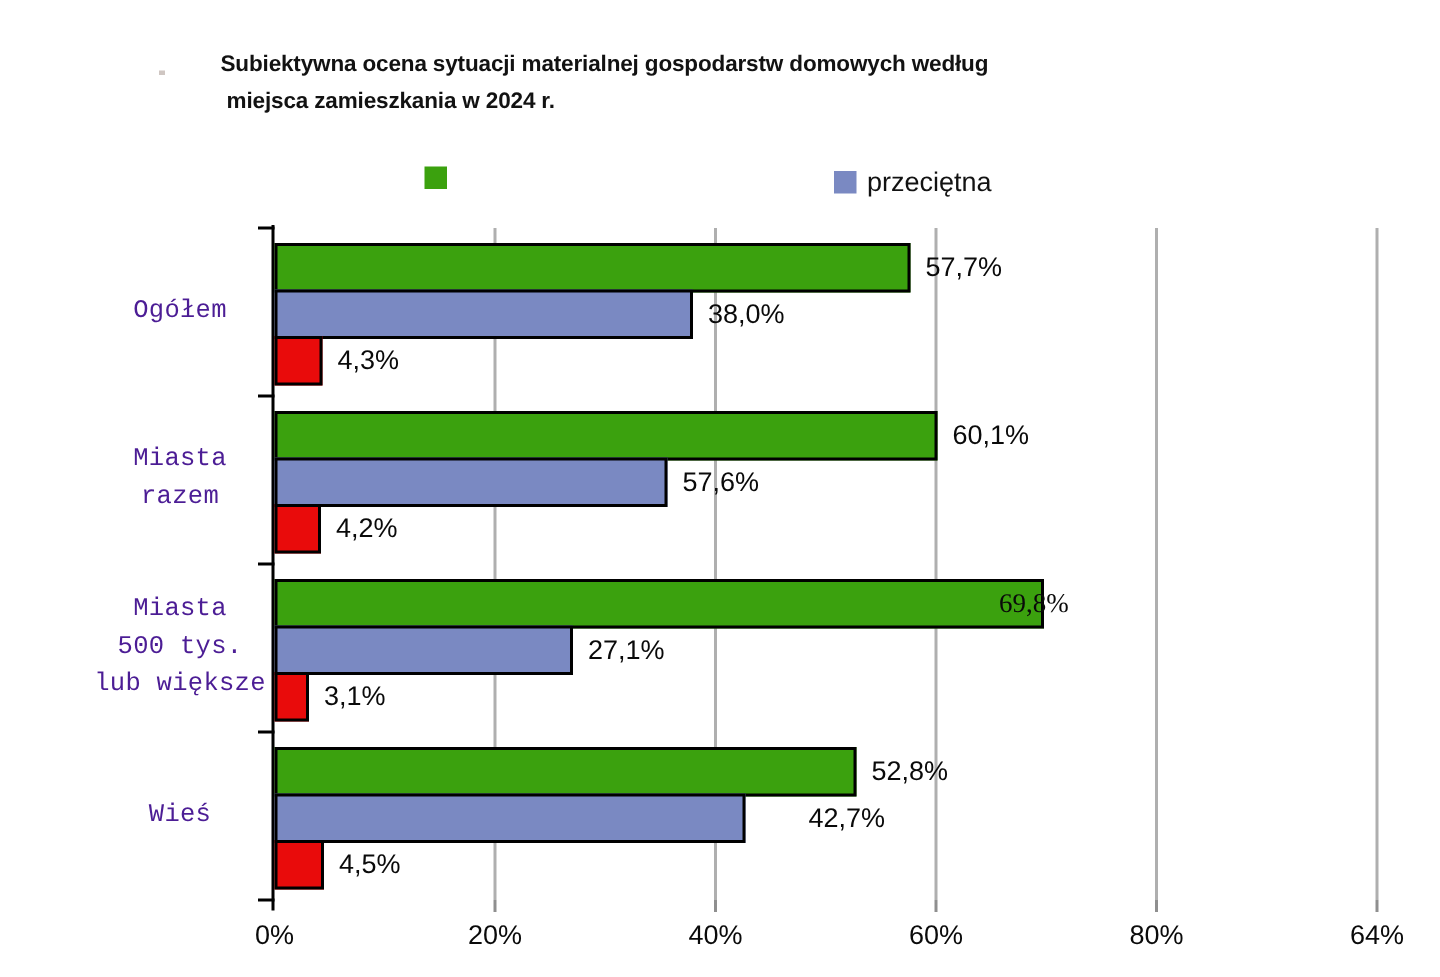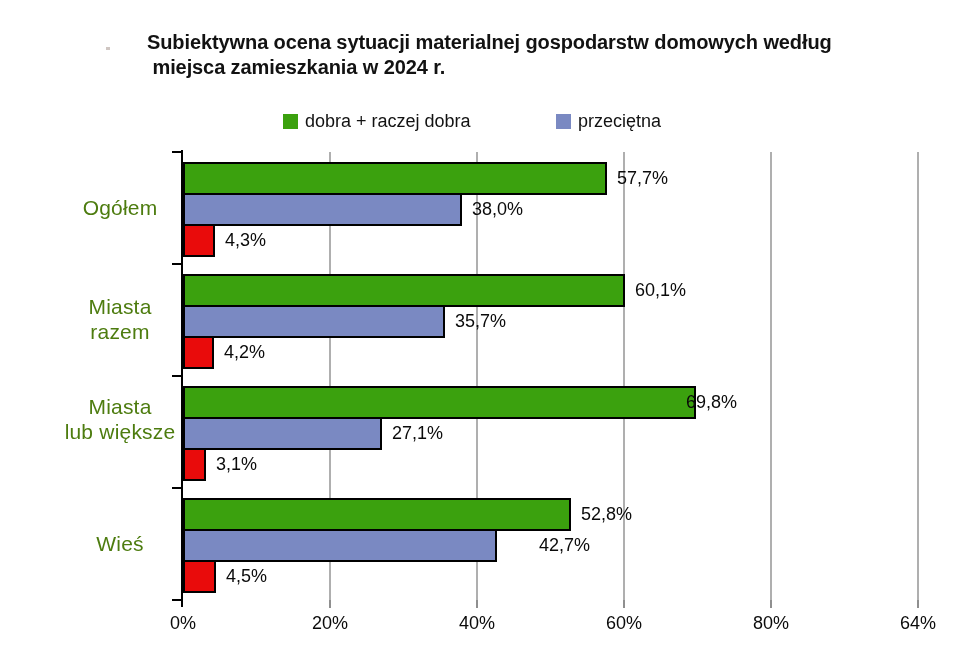--- a/index.html
+++ b/index.html
@@ -4,59 +4,58 @@
 <style>
   html,body{margin:0;padding:0;}
   body{
     width:960px;height:651px;background:#ffffff;overflow:hidden;position:relative;
     font-family:"Liberation Sans","DejaVu Sans",sans-serif;color:#111;
     -webkit-font-smoothing:antialiased;
   }
   .canvas{position:absolute;left:0;top:0;width:960px;height:651px;}
   .chart-title{
     position:absolute;left:147px;top:30px;width:700px;
-    font-size:20px;line-height:25px;font-weight:bold;color:#121212;
+    font-size:15px;line-height:25px;font-weight:bold;color:#121212;
     white-space:pre-wrap;letter-spacing:-0.1px;
   }
   .title-dot{position:absolute;left:106px;top:47px;width:4px;height:3px;background:#cfc6c2;}
   .legend-item{
     position:absolute;top:111px;display:flex;align-items:center;gap:7px;
     font-size:18px;color:#121212;
   }
   .legend-swatch{width:15px;height:15px;display:inline-block;flex:0 0 auto;}
   .plot{position:absolute;left:0;top:0;width:960px;height:651px;border-radius:30px;}
   .gridline{position:absolute;top:152px;height:448px;width:2px;background:#afafaf;}
   .x-tick{position:absolute;top:600px;height:8px;width:2px;background:#8f8f8f;}
   .y-axis{position:absolute;left:181px;top:150px;width:2px;height:457px;background:#000;}
   .y-cat-tick{position:absolute;left:172px;width:11px;height:2px;background:#000;}
   .bar{position:absolute;box-sizing:border-box;border:2px solid #000;}
   .bar-value-label{
     position:absolute;height:33px;line-height:33px;font-size:18px;color:#0a0a0a;
     white-space:nowrap;
   }
   .category-label{
     position:absolute;left:50px;width:140px;text-align:center;
-    font-size:21px;line-height:25px;color:#4d7c0f;letter-spacing:0.2px;
+    font-size:17px;line-height:25px;color:#4c1d95;letter-spacing:0.2px;font-family:Liberation Mono, monospace;
   }
   .x-axis-label{
     position:absolute;top:613px;transform:translateX(-50%);
     font-size:18px;color:#0a0a0a;white-space:nowrap;
   }
 </style>
 </head>
 <body>
 
 <div class="canvas">
   <div class="title-dot"></div>
   <div class="chart-title">Subiektywna ocena sytuacji materialnej gospodarstw domowych według
  miejsca zamieszkania w 2024 r.</div>
 
   <div class="legend-item" style="left:283px">
     <span class="legend-swatch" style="background-color: rgb(59, 161, 14);"></span>
-    <span>dobra + raczej dobra</span>
   </div>
   <div class="legend-item" style="left:556px">
     <span class="legend-swatch" style="background-color: rgb(122, 137, 194);"></span>
     <span>przeciętna</span>
   </div>
 
   <div class="plot" id="plot">
       <div class="gridline" style="left: 329px;"></div>
       <div class="x-tick" style="left: 329px;"></div>
       <div class="gridline" style="left: 476px;"></div>
@@ -78,35 +77,36 @@
       <div class="bar" style="left: 183px; top: 193px; width: 279px; height: 33px; background: rgb(122, 137, 194);"></div>
       <div class="bar-value-label" style="left: 472px; top: 193px;">38,0%</div>
       <div class="bar" style="left: 183px; top: 224px; width: 32px; height: 33px; background: rgb(233, 11, 11);"></div>
       <div class="bar-value-label" style="left: 225px; top: 224px;">4,3%</div>
       <div class="category-label" style="top: 195px;">
         <div>Ogółem</div>
       </div>
       <div class="bar" style="left: 183px; top: 274px; width: 442px; height: 33px; background: rgb(59, 161, 14);"></div>
       <div class="bar-value-label" style="left: 635px; top: 274px;">60,1%</div>
       <div class="bar" style="left: 183px; top: 305px; width: 262px; height: 33px; background: rgb(122, 137, 194);"></div>
-      <div class="bar-value-label" style="left: 455px; top: 305px;">35,7%</div>
+      <div class="bar-value-label" style="left: 455px; top: 305px;">57,6%</div>
       <div class="bar" style="left: 183px; top: 336px; width: 31px; height: 33px; background: rgb(233, 11, 11);"></div>
       <div class="bar-value-label" style="left: 224px; top: 336px;">4,2%</div>
       <div class="category-label" style="top: 294px;">
         <div>Miasta</div>
         <div>razem</div>
       </div>
       <div class="bar" style="left: 183px; top: 386px; width: 513px; height: 33px; background: rgb(59, 161, 14);"></div>
-      <div class="bar-value-label" style="left: 686px; top: 386px;">69,8%</div>
+      <div class="bar-value-label" style="left: 666px; top: 386px; font-family: Liberation Serif, serif;">69,8%</div>
       <div class="bar" style="left: 183px; top: 417px; width: 199px; height: 33px; background: rgb(122, 137, 194);"></div>
       <div class="bar-value-label" style="left: 392px; top: 417px; text-align: right;">27,1%</div>
       <div class="bar" style="left: 183px; top: 448px; width: 23px; height: 33px; background: rgb(233, 11, 11);"></div>
       <div class="bar-value-label" style="left: 216px; top: 448px;">3,1%</div>
       <div class="category-label" style="top: 394px;">
         <div>Miasta</div>
+        <div>500 tys.</div>
         <div>lub większe</div>
       </div>
       <div class="bar" style="left: 183px; top: 498px; width: 388px; height: 33px; background: rgb(59, 161, 14);"></div>
       <div class="bar-value-label" style="left: 581px; top: 498px;">52,8%</div>
       <div class="bar" style="left: 183px; top: 529px; width: 314px; height: 33px; background: rgb(122, 137, 194);"></div>
       <div class="bar-value-label" style="left: 507px; top: 529px; margin-left: 32px;">42,7%</div>
       <div class="bar" style="left: 183px; top: 560px; width: 33px; height: 33px; background: rgb(233, 11, 11);"></div>
       <div class="bar-value-label" style="left: 226px; top: 560px; text-align: right;">4,5%</div>
       <div class="category-label" style="top: 531px;">
         <div>Wieś</div>

